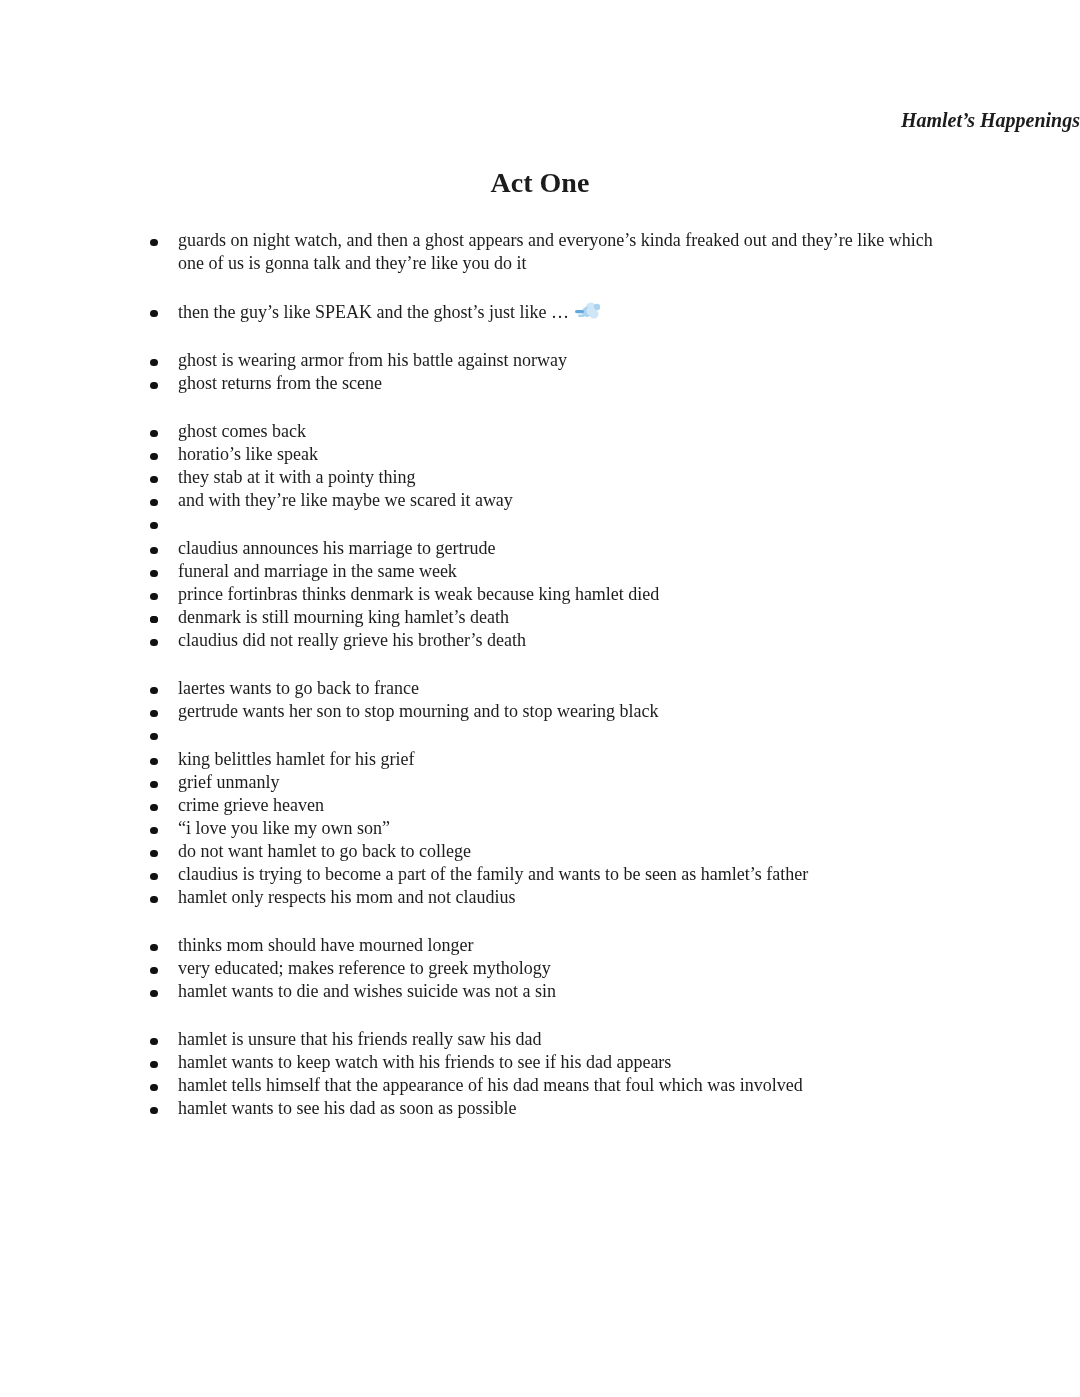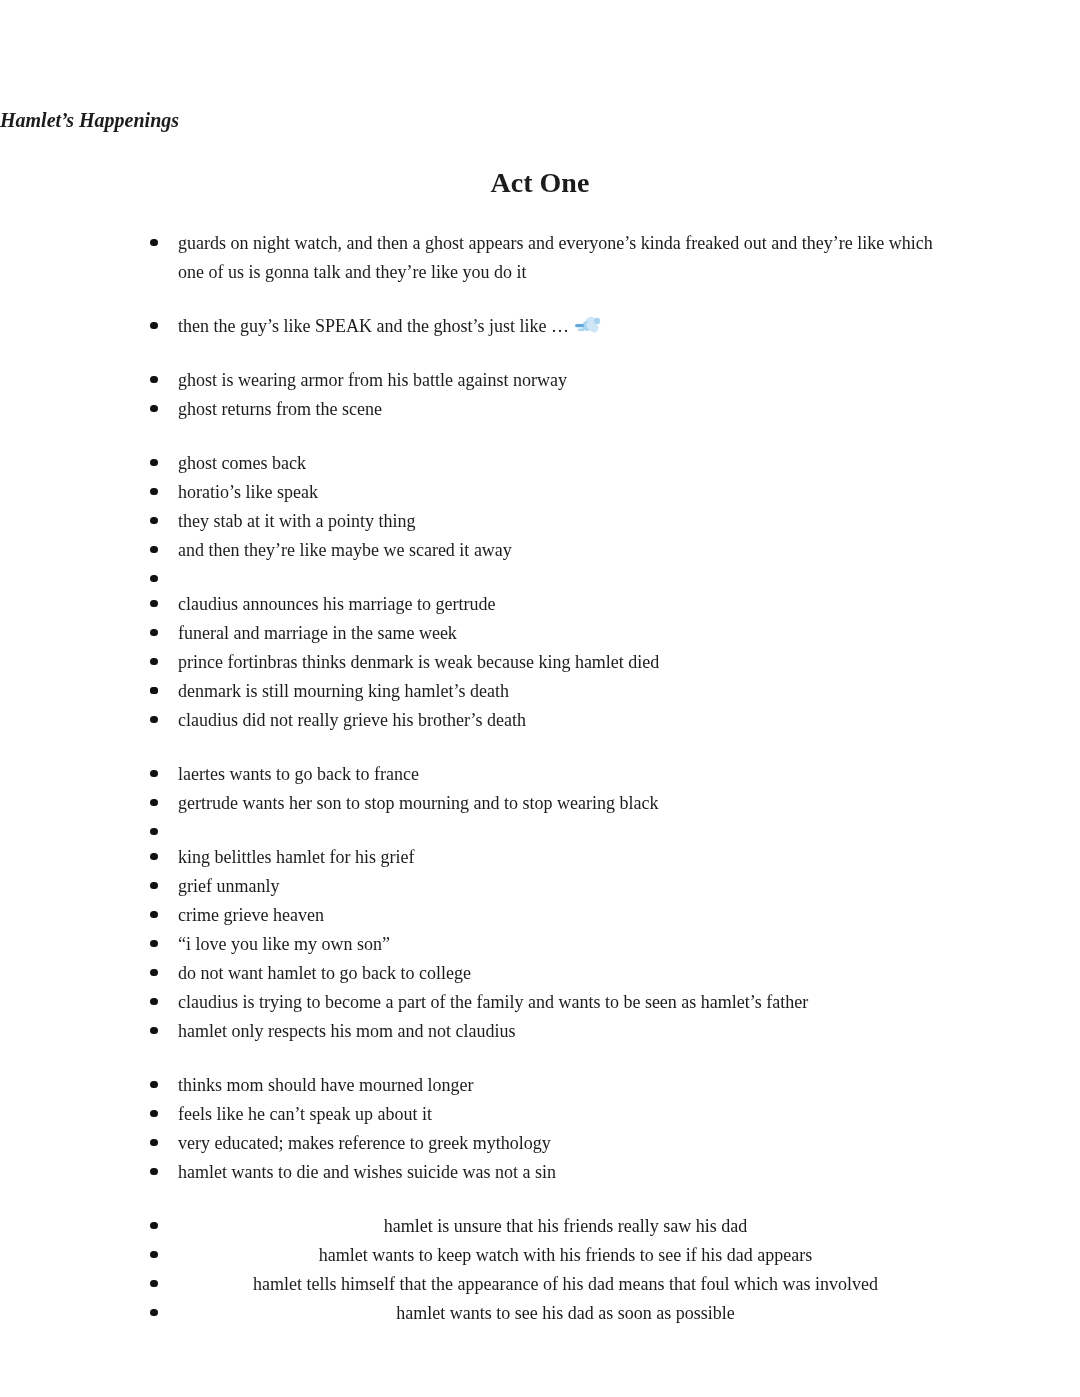--- a/index.html
+++ b/index.html
@@ -16,21 +16,21 @@
     overflow: hidden;
   }
   .page {
     box-sizing: border-box;
     width: 1080px;
     height: 1397px;
     padding-top: 108px;
   }
   .doc-title {
     margin: 0;
-    text-align: left;
+    text-align: right;
     font-family: "Liberation Serif", serif;
     font-style: italic;
     font-weight: 700;
     font-size: 20px;
     line-height: 24px;
   }
   .act-heading {
     margin: 34px 0 17px 0;
     text-align: center;
     font-family: "Liberation Serif", serif;
@@ -43,27 +43,26 @@
     width: 826px;
     margin: 30px 127px 0 127px;
   }
   ul.bullet-group {
     list-style: none;
     margin: 0 0 25px 0;
     padding: 0;
   }
   ul.bullet-group:last-child {
     margin-bottom: 0;
-    text-align: center;
   }
   ul.bullet-group li {
     position: relative;
     padding-left: 51px;
     font-size: 18px;
-    line-height: 29px;
+    line-height: 23px;
     max-width: 775px;
   }
   .marker {
     position: absolute;
     left: 23px;
     top: 9.5px;
     width: 7.5px;
     height: 7.5px;
     border-radius: 50%;
     background: #111111;
@@ -104,21 +103,21 @@
 
     <ul class="bullet-group">
       <li><span class="marker"></span><span class="txt">ghost is wearing armor from his battle against norway</span></li>
       <li><span class="marker"></span><span class="txt">ghost returns from the scene</span></li>
     </ul>
 
     <ul class="bullet-group">
       <li><span class="marker"></span><span class="txt">ghost comes back</span></li>
       <li><span class="marker"></span><span class="txt">horatio’s like speak</span></li>
       <li><span class="marker"></span><span class="txt">they stab at it with a pointy thing</span></li>
-      <li><span class="marker"></span><span class="txt">and then they’re like maybe we scared it away</span></li>
+      <li><span class="marker"></span><span class="txt">and with they’re like maybe we scared it away</span></li>
       <li><span class="marker"></span></li>
     </ul>
 
     <ul class="bullet-group">
       <li><span class="marker"></span><span class="txt">claudius announces his marriage to gertrude</span></li>
       <li><span class="marker"></span><span class="txt">funeral and marriage in the same week</span></li>
       <li><span class="marker"></span><span class="txt">prince fortinbras thinks denmark is weak because king hamlet died</span></li>
       <li><span class="marker"></span></li>
       <li><span class="marker"></span><span class="txt">denmark is still mourning king hamlet’s death</span></li>
       <li><span class="marker"></span><span class="txt">claudius did not really grieve his brother’s death</span></li>
@@ -135,21 +134,20 @@
       <li><span class="marker"></span><span class="txt">grief unmanly</span></li>
       <li><span class="marker"></span><span class="txt">crime grieve heaven</span></li>
       <li><span class="marker"></span><span class="txt">“i love you like my own son”</span></li>
       <li><span class="marker"></span><span class="txt">do not want hamlet to go back to college</span></li>
       <li><span class="marker"></span><span class="txt">claudius is trying to become a part of the family and wants to be seen as hamlet’s father</span></li>
       <li><span class="marker"></span><span class="txt">hamlet only respects his mom and not claudius</span></li>
     </ul>
 
     <ul class="bullet-group">
       <li><span class="marker"></span><span class="txt">thinks mom should have mourned longer</span></li>
-      <li><span class="marker"></span><span class="txt">feels like he can’t speak up about it</span></li>
       <li><span class="marker"></span><span class="txt">very educated; makes reference to greek mythology</span></li>
       <li><span class="marker"></span><span class="txt">hamlet wants to die and wishes suicide was not a sin</span></li>
     </ul>
 
     <ul class="bullet-group">
       <li><span class="marker"></span><span class="txt">hamlet is unsure that his friends really saw his dad</span></li>
       <li><span class="marker"></span><span class="txt">hamlet wants to keep watch with his friends to see if his dad appears</span></li>
       <li><span class="marker"></span><span class="txt">hamlet tells himself that the appearance of his dad means that foul which was involved</span></li>
       <li><span class="marker"></span><span class="txt">hamlet wants to see his dad as soon as possible</span></li>
     </ul>

